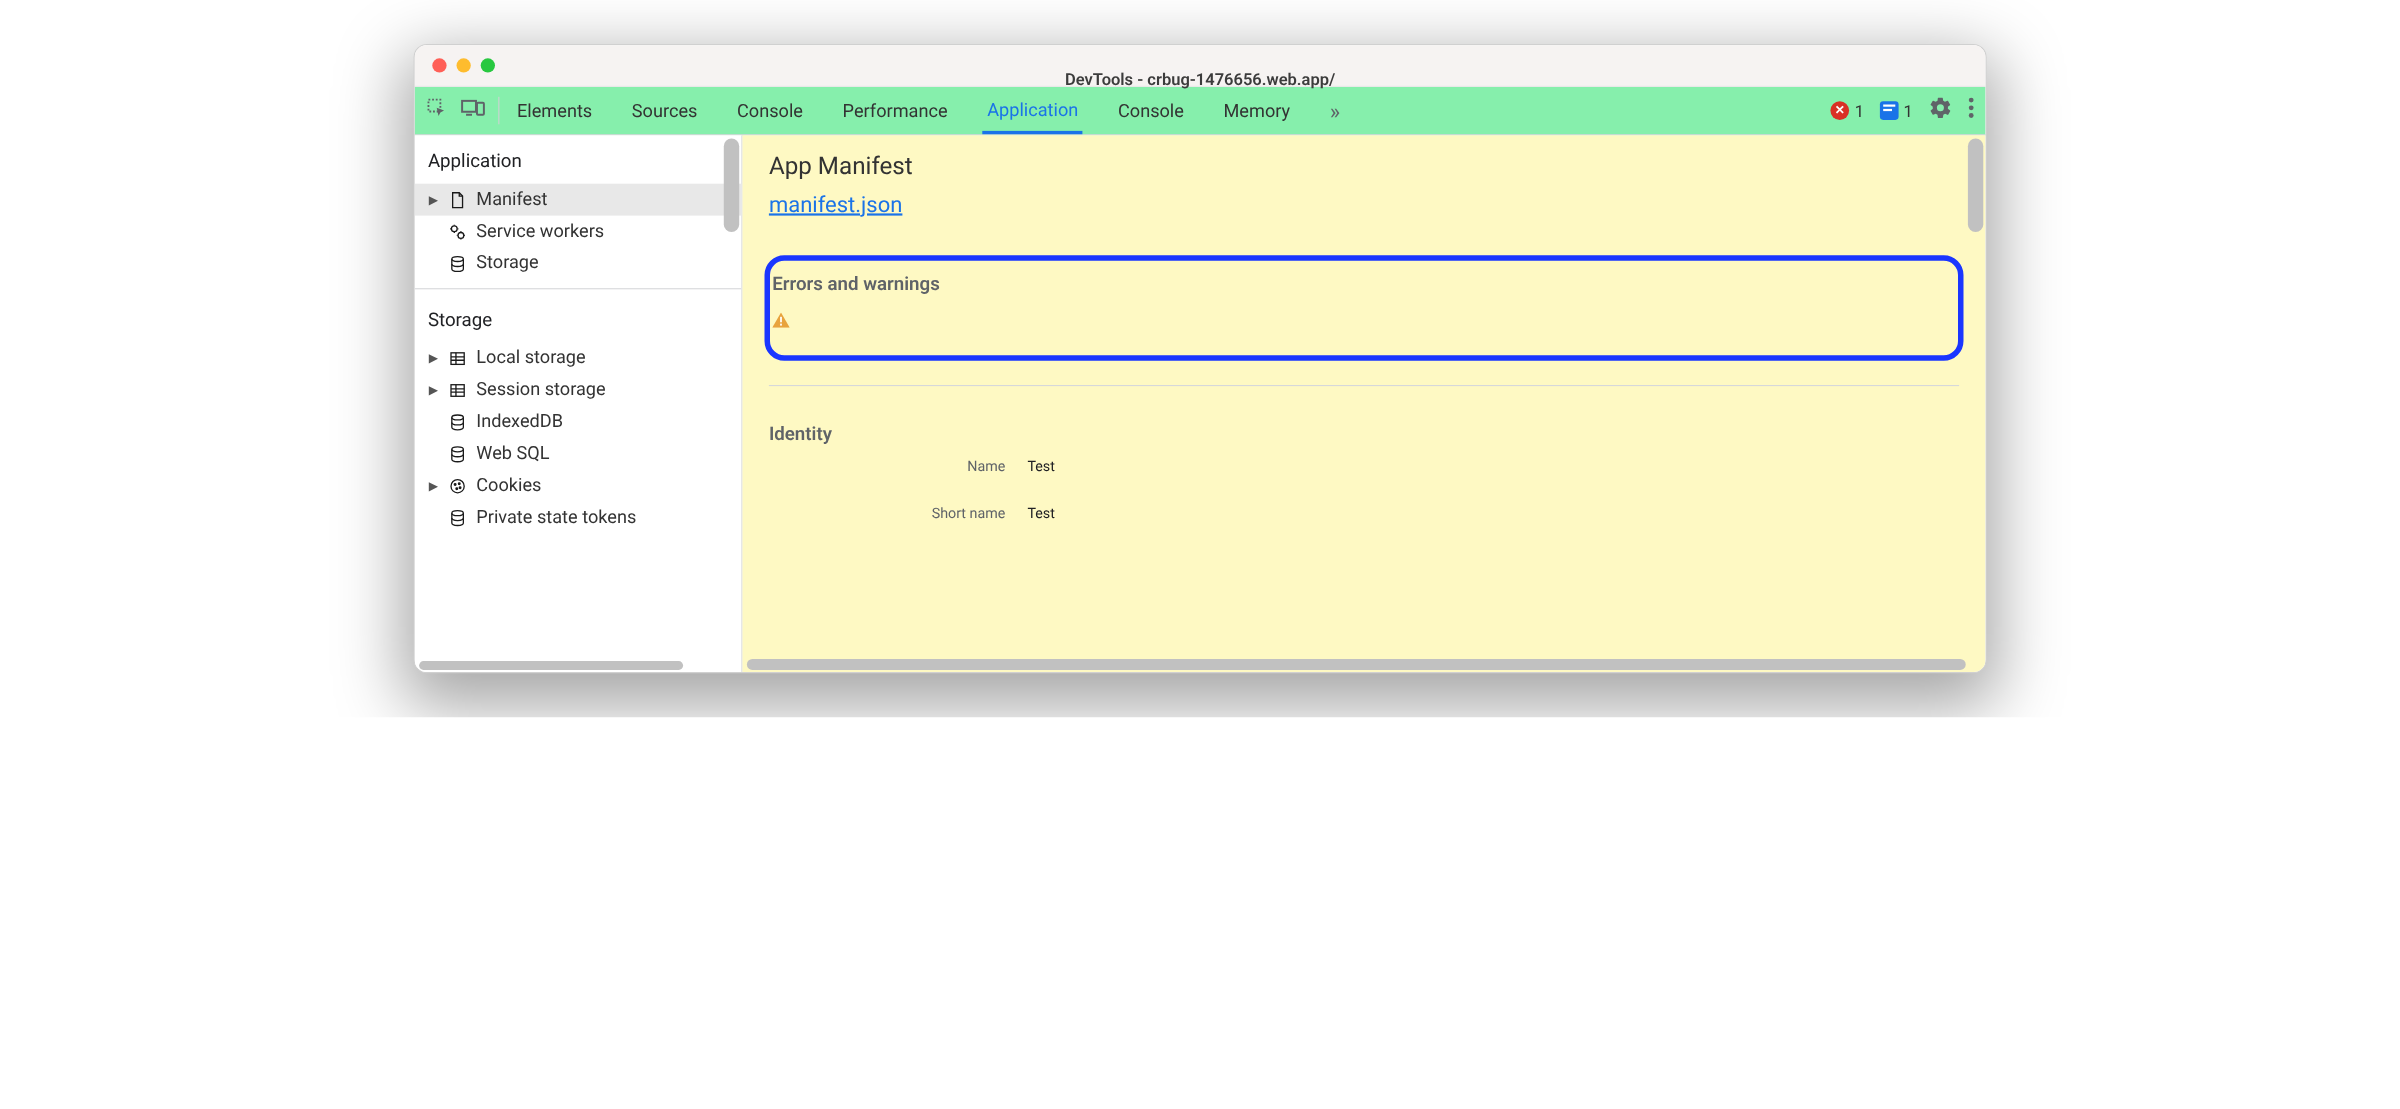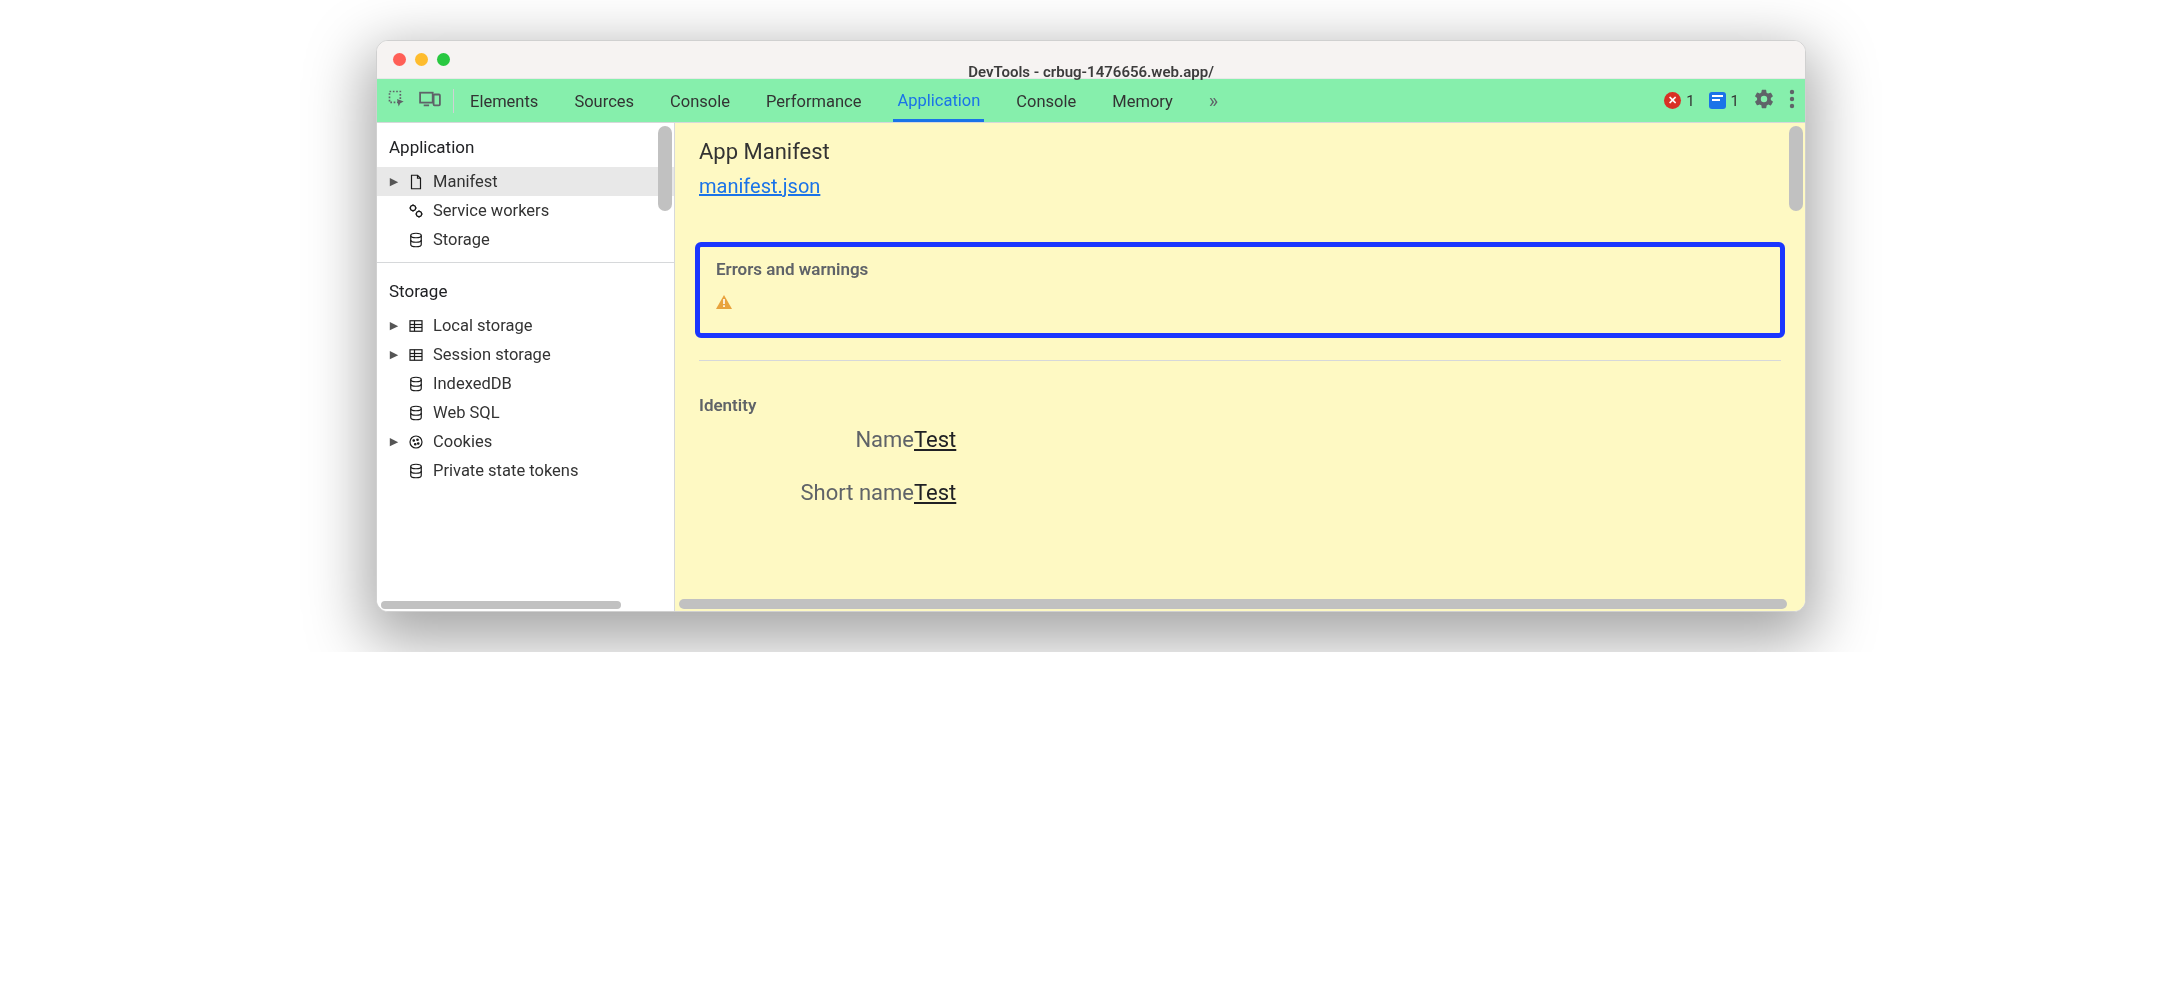--- a/index.html
+++ b/index.html
@@ -68,26 +68,26 @@
 .bottom-scroll-track { position:absolute; bottom:0; left:0; right:14px; height:12px; }
 .bottom-scroll-thumb { position:absolute; left:4px; top:2px; height:8px; width:240px; background:#c1c1c1; border-radius:4px; }
 .content { flex:1; position:relative; overflow:hidden; background:#fef9c3; }
 .content-scroll { position:absolute; right:2px; top:3px; width:14px; height:85px; background:#c1c1c1; border-radius:7px; }
 .content-inner { padding: 16px 24px; }
 .h1 { font-size:22px; color:#333; margin-bottom:10px; font-weight:400; }
 .link { color:#1a73e8; text-decoration:underline; font-size:20px; }
 .section-gap { height:28px; }
 .section { border-top:1px solid #d6d8da; padding-top:34px; }
 .section-title { font-size:17px; color:#5f6368; font-weight:600; margin-bottom:12px; }
-.highlight-box { border:5px solid #1a36ff; border-radius:6px; padding: 12px 16px 16px; margin: 16px -4px 22px; }
+.highlight-box { border:5px solid #1a36ff; border-radius:18px; padding: 12px 2px 16px; margin: 6px -4px 22px; }
 .warning-row { font-size:17px; color:#202124; line-height:1.5; }
 .warn-ico { display:inline-block; width:16px; height:14px; margin-right:6px; vertical-align:baseline; }
-.field-row { display:flex; align-items:flex-end; gap:0; margin-bottom:28px; font-size:22px; }
+.field-row { display:flex; align-items:flex-end; gap:20px; margin-bottom:28px; font-size:13px; }
 .field-label { width:215px; text-align:right; color:#5f6368; }
-.field-value { color:#202124;text-decoration:underline; }
+.field-value { color:#202124; }
 .content-bottom-scroll { position:absolute; bottom:2px; left:4px; right:18px; height:10px; }
 .content-bottom-thumb { position:absolute; left:0; top:0; width:100%; height:10px; background:#c1c1c1; border-radius:5px; }
 </style>
 </head>
 <body>
 
 <div class="window">
 
   <div class="titlebar">
     <div class="traffic">

